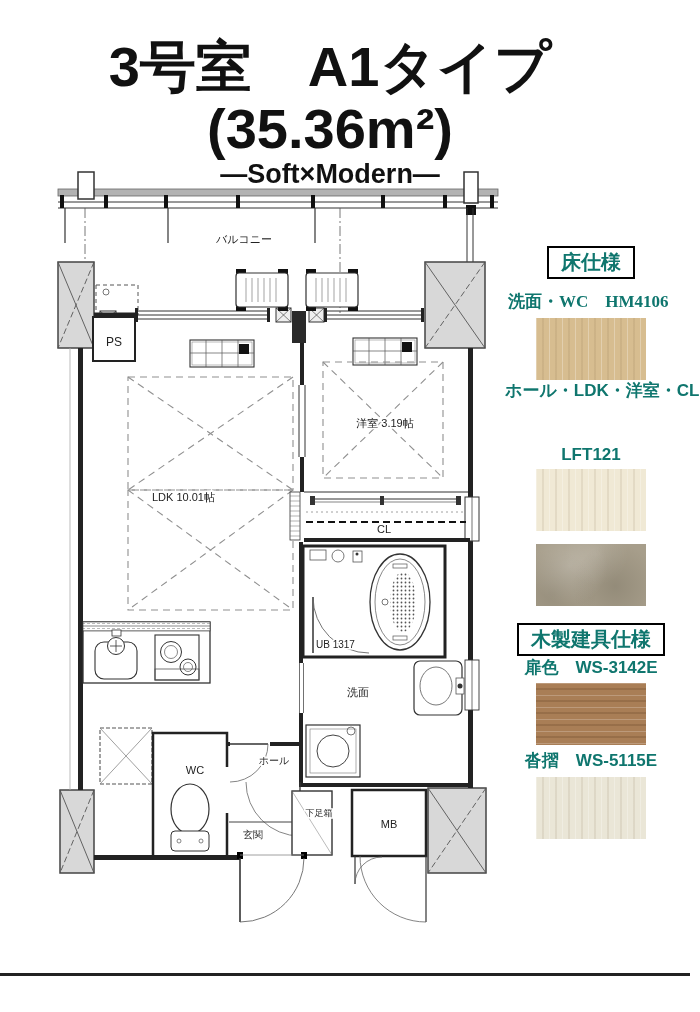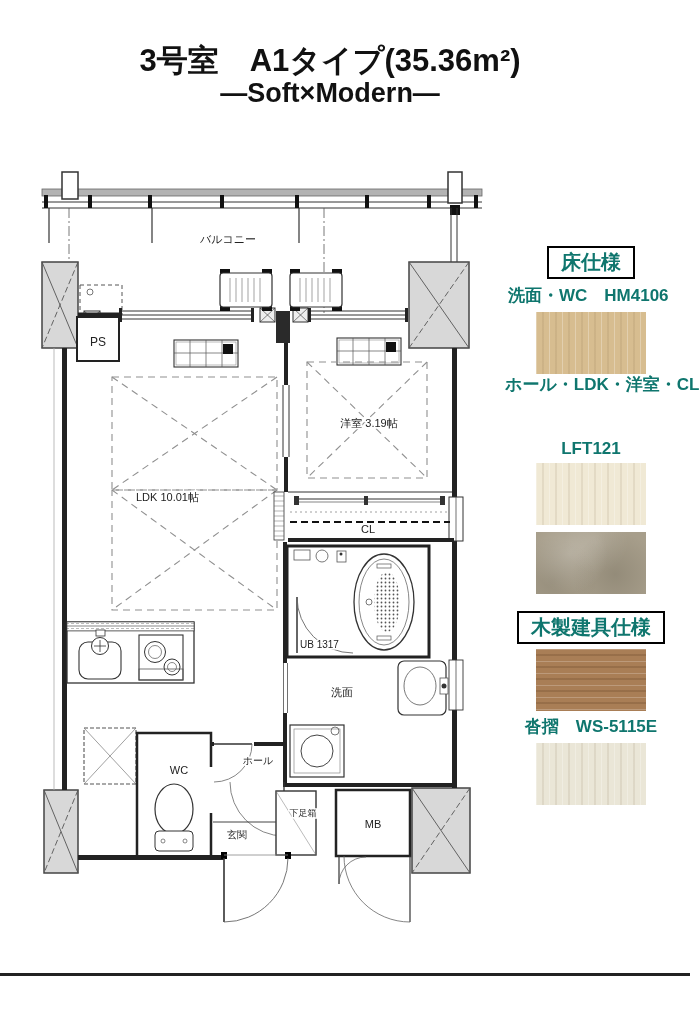--- a/index.html
+++ b/index.html
@@ -1,44 +1,44 @@
 <!DOCTYPE html>
 <html><head>
 <meta charset="utf-8">
 <style>
   html,body{margin:0;padding:0;background:#fff;}
   .screen{position:relative;width:700px;height:1012px;background:#ffffff;overflow:hidden;
           font-family:"Liberation Sans",sans-serif;}
   
   .title-block{position:absolute;left:0;top:36px;width:660px;text-align:center;color:#111;}
-  .title-line1{font-size:31px;font-weight:bold;letter-spacing:0px;line-height:1.1;margin-top:8px;}
+  .title-line1{font-size:56px;font-weight:bold;letter-spacing:0px;line-height:1.1;}
   .title-line2{font-size:27px;font-weight:bold;line-height:1.15;}
   
   .spec-panel{position:absolute;left:505px;top:246px;width:172px;color:#0f766e;}
   .spec-heading-wrap{text-align:center;}
   .spec-heading{display:inline-block;border:2px solid #000;padding:1px 12px;font-size:20px;font-weight:bold;}
   .spec-label{font-size:17px;font-weight:bold;line-height:1.18;white-space:nowrap;}
   .left{text-align:left;padding-left:3px;}
   .center{text-align:center;margin-top:44px;}
   .swatch{width:110px;height:62px;margin:0 auto;}
   .swatch[data-texture="wood-v"]{background-image:repeating-linear-gradient(90deg,
       rgba(255,255,255,.28) 0 1px, rgba(255,255,255,0) 1px 6px,
       rgba(110,85,50,.10) 6px 8px, rgba(255,255,255,0) 8px 13px);}
   .swatch[data-texture="wood-h"]{background-image:repeating-linear-gradient(180deg,
       rgba(255,255,255,.22) 0 1px, rgba(255,255,255,0) 1px 5px,
       rgba(70,40,15,.18) 5px 7px, rgba(255,255,255,0) 7px 12px);}
   .swatch[data-texture="stone"]{background-image:
       radial-gradient(circle at 30% 35%, rgba(255,255,255,.20), rgba(255,255,255,0) 45%),
       radial-gradient(circle at 72% 68%, rgba(60,55,40,.18), rgba(60,55,40,0) 48%),
       radial-gradient(circle at 55% 15%, rgba(255,255,255,.12), rgba(255,255,255,0) 40%),
       radial-gradient(circle at 15% 80%, rgba(60,55,40,.14), rgba(60,55,40,0) 42%);}
-  .mt7{margin-top:7px;} .mt6{margin-top:6px;} .mt13{margin-top:1px;} .mt4{margin-top:4px;}
+  .mt7{margin-top:13px;font-family:Liberation Serif, serif;} .mt6{margin-top:6px;} .mt13{margin-top:1px;} .mt4{margin-top:4px;}
   .mt17{margin-top:17px;} .mt2{margin-top:2px;} .mt5{margin-top:5px;}
   
-  .plan{position:absolute;left:24px;top:165px;}
+  .plan{position:absolute;left:40px;top:165px;}
   svg text{font-family:"Liberation Sans",sans-serif;fill:#222;paint-order:stroke;stroke:#fff;stroke-width:3px;}
   
   .bottom-rule{position:absolute;left:0;top:973px;width:690px;height:3px;background:#222;}
 </style>
 </head>
 <body>
 
 <div class="screen">
 
   <div class="title-block">
@@ -355,19 +355,20 @@
     </div>
     <div class="spec-label left mt7">洗面・WC　HM4106</div>
     <div class="swatch mt6" data-texture="wood-v" style="background-color: rgb(215, 189, 144);"></div>
     <div class="spec-label center mt13">ホール・LDK・洋室・CL</div>
     <div class="spec-label center">LFT121</div>
     <div class="swatch mt4" data-texture="wood-v" style="background-color: rgb(240, 233, 213);"></div>
     <div class="swatch mt7" data-texture="stone" style="background-color: rgb(167, 158, 139);"></div>
     <div class="spec-heading-wrap mt17">
       <span class="spec-heading">木製建具仕様</span>
     </div>
+    <div class="spec-label center mt2">扉色　WS-3142E</div>
     <div class="swatch mt5" data-texture="wood-h" style="background-color: rgb(169, 126, 86);"></div>
     <div class="spec-label center mt6">沓摺　WS-5115E</div>
     <div class="swatch mt6" data-texture="wood-v" style="background-color: rgb(234, 230, 215);"></div>
   </div>
 
   <div class="bottom-rule"></div>
 </div>
 
 </body></html>

